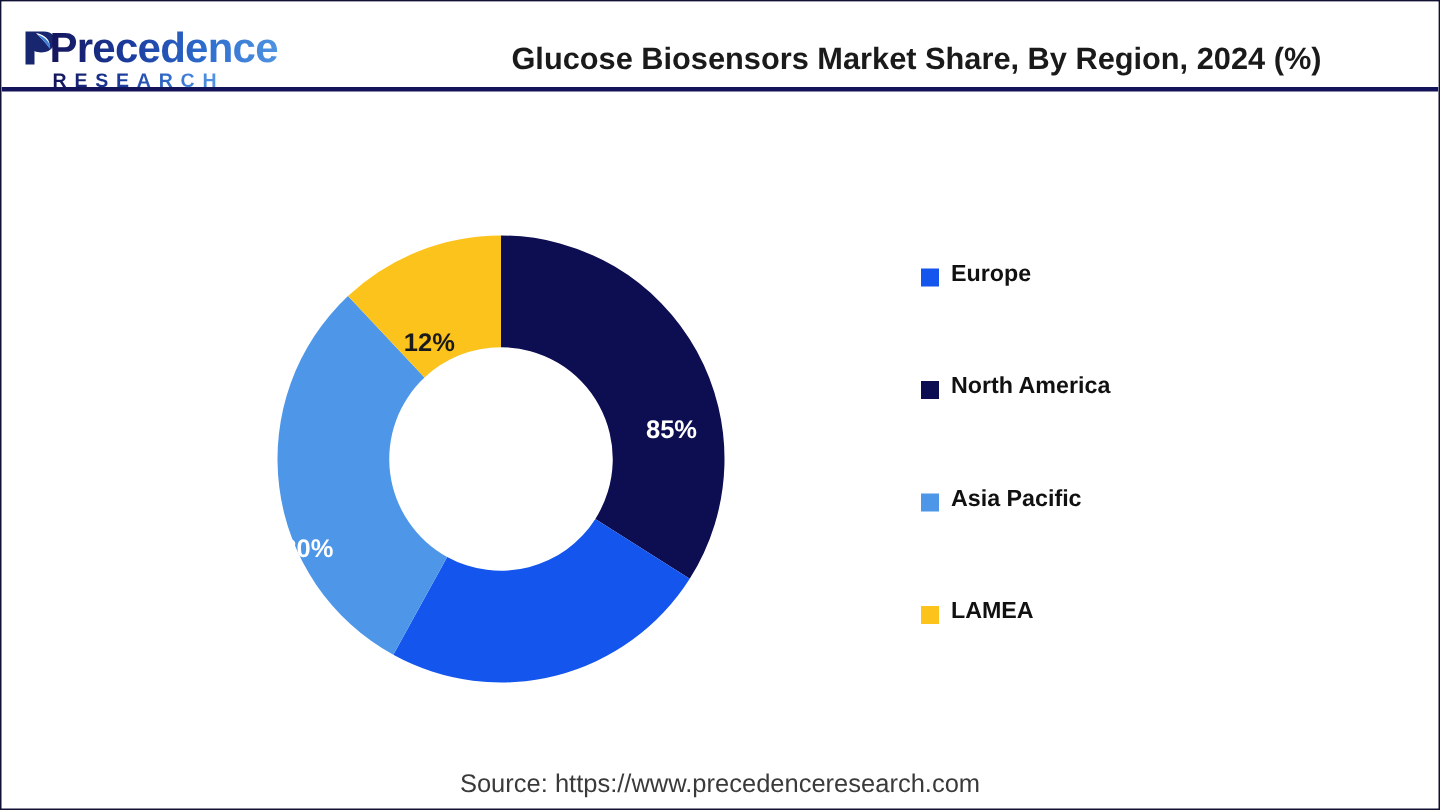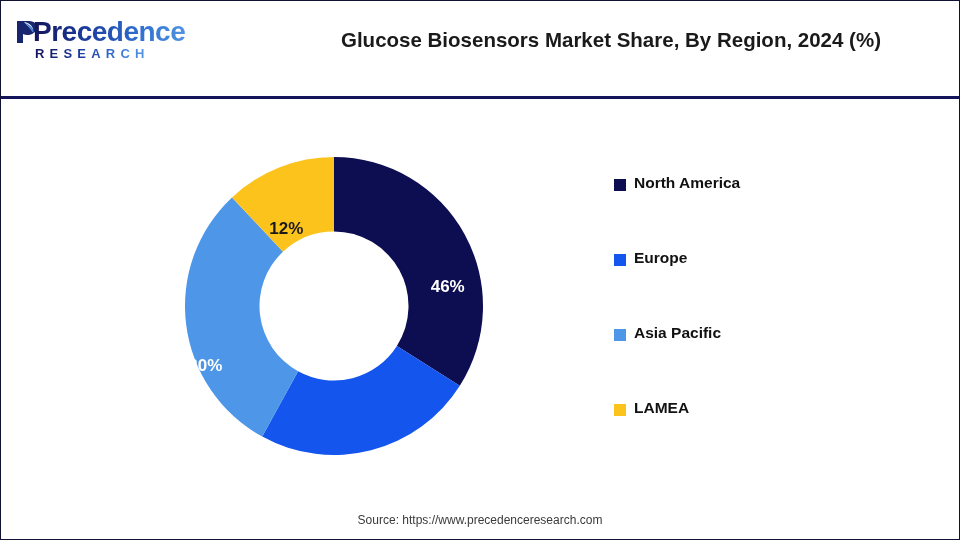--- a/index.html
+++ b/index.html
@@ -19,21 +19,21 @@
     border: 1px solid #111133;
     overflow: hidden;
   }
 
   
   #header {
     position: absolute;
     left: 0;
     top: 0;
     width: 958px;
-    height: 98px;
+    height: 60px;
     background: #ffffff;
     border-bottom: 3px solid #14145a;
     box-sizing: border-box;
   }
   #logo {
     position: absolute;
     left: 14px;
     top: 16px;
     width: 160px;
     height: 50px;
@@ -144,21 +144,21 @@
     white-space: nowrap;
   }
 
   
   #source-note {
     position: absolute;
     left: 0;
     top: 430px;
     width: 958px;
     text-align: center;
-    font-size: 12px;
+    font-size: 17px;
     color: #3a3a3a;
   }
 </style>
 </head>
 <body>
 
 <div id="page">
 
   <div id="header">
 
@@ -180,37 +180,37 @@
     <div id="donut-wrap">
       <svg id="donut-svg" viewBox="0 0 300 300">
         <g id="donut-slices">
             <path d="M 150 1 A 149 149 0 0 1 275.80486089980025 229.8381924518705 L 212.90243044990012 189.91909622593525 A 74.5 74.5 0 0 0 150 75.5 Z" fill="#0d0d52"></path>
             <path d="M 275.80486089980025 229.8381924518705 A 149 149 0 0 1 78.2187025588444 280.5696953265357 L 114.1093512794222 215.28484766326784 A 74.5 74.5 0 0 0 212.90243044990012 189.91909622593525 Z" fill="#1455ed"></path>
             <path d="M 78.2187025588444 280.5696953265357 A 149 149 0 0 1 48.00248121662534 41.383674514209716 L 99.00124060831267 95.69183725710485 A 74.5 74.5 0 0 0 114.1093512794222 215.28484766326784 Z" fill="#4d96e8"></path>
             <path d="M 48.00248121662534 41.383674514209716 A 149 149 0 0 1 149.99999999999997 1 L 150 75.5 A 74.5 74.5 0 0 0 99.00124060831267 95.69183725710485 Z" fill="#fcc31c"></path>
           </g>
       </svg>
       <div id="donut-labels">
-          <div class="slice-label" style="left: 263.701px; top: 87.4925px; color: rgb(255, 255, 255);">46%</div>
+          <div class="slice-label" style="left: 263.701px; top: 87.4925px; color: rgb(255, 255, 255);">85%</div>
           <div class="slice-label" style="left: 182.268px; top: 275.674px; color: rgb(255, 255, 255);">73%</div>
           <div class="slice-label" style="left: 21.2731px; top: 166.262px; color: rgb(255, 255, 255);">30%</div>
           <div class="slice-label" style="left: 102.236px; top: 29.3615px; color: rgb(26, 26, 26);">12%</div>
         </div>
     </div>
 
     <div id="legend">
       <div class="legend-item">
+        <span class="legend-swatch" style="background: rgb(20, 85, 237);"></span>
+        <span class="legend-label">Europe</span>
+      </div>
+      <div class="legend-item">
         <span class="legend-swatch" style="background: rgb(13, 13, 82);"></span>
         <span class="legend-label">North America</span>
       </div>
       <div class="legend-item">
-        <span class="legend-swatch" style="background: rgb(20, 85, 237);"></span>
-        <span class="legend-label">Europe</span>
-      </div>
-      <div class="legend-item">
         <span class="legend-swatch" style="background: rgb(77, 150, 232);"></span>
         <span class="legend-label">Asia Pacific</span>
       </div>
       <div class="legend-item">
         <span class="legend-swatch" style="background: rgb(252, 195, 28);"></span>
         <span class="legend-label">LAMEA</span>
       </div>
     </div>
 
     <div id="source-note">Source: https://www.precedenceresearch.com</div>

